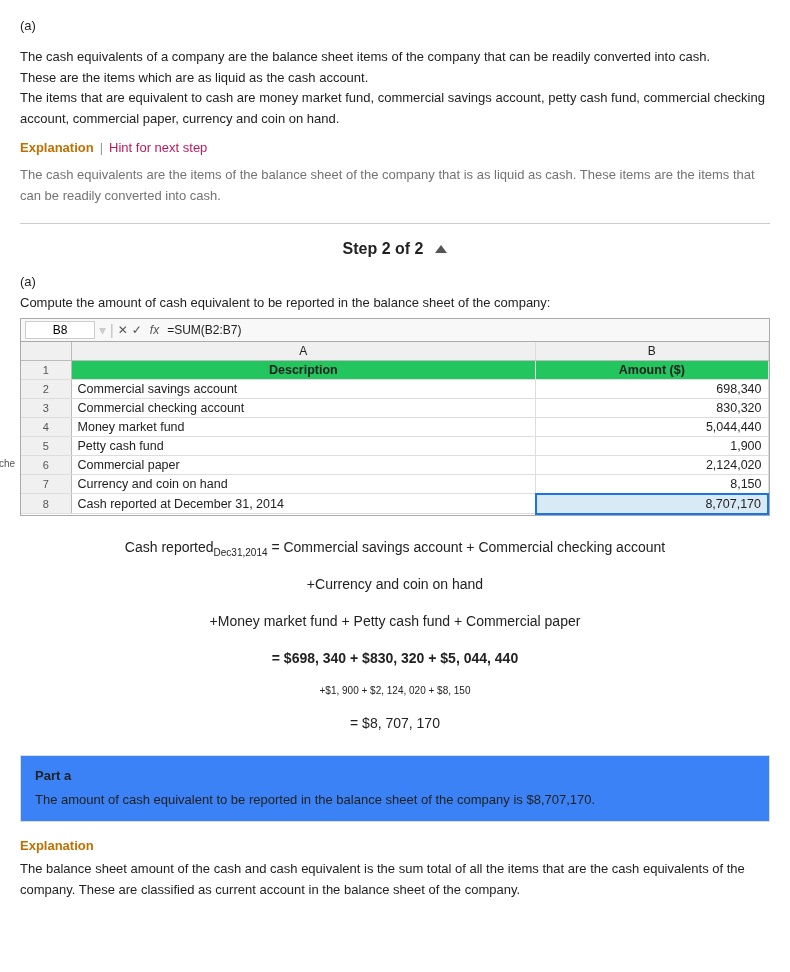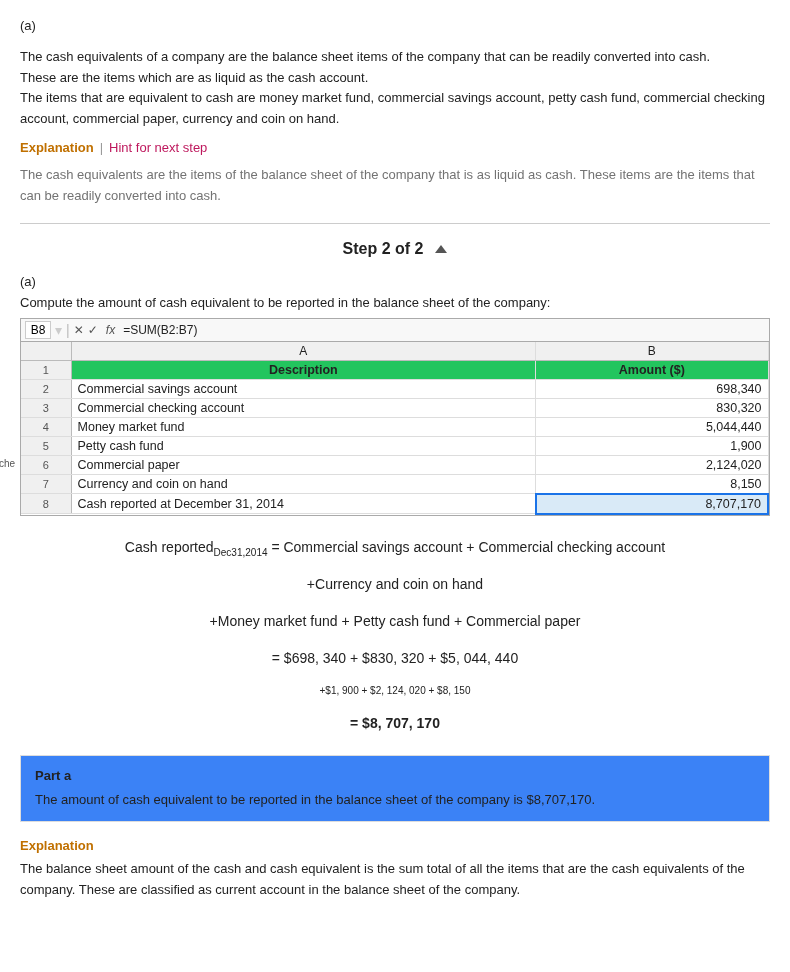--- a/index.html
+++ b/index.html
@@ -86,21 +86,21 @@
     }
     .formula-bar {
       display: flex;
       align-items: center;
       border-bottom: 1px solid #aaa;
       padding: 2px 4px;
       background: #f8f8f8;
       gap: 4px;
     }
     .cell-ref {
-      width: 26px;
+      width: 70px;
       border: 1px solid #ccc;
       padding: 1px 4px;
       font-size: 12px;
       text-align: center;
       background: #fff;
     }
     .formula-bar-btn {
       color: #555;
       font-size: 12px;
       cursor: pointer;
@@ -322,27 +322,27 @@
   <div class="formula-display">
     <div style="margin-bottom:6px;font-size:14px;">
       Cash&nbsp;reported<sub style="font-size:10px;">Dec31,2014</sub>&nbsp;=&nbsp;Commercial&nbsp;savings&nbsp;account&nbsp;+&nbsp;Commercial&nbsp;checking&nbsp;account
     </div>
     <div style="margin-bottom:6px;font-size:14px;">
       +Currency&nbsp;and&nbsp;coin&nbsp;on&nbsp;hand
     </div>
     <div style="margin-bottom:6px;font-size:14px;">
       +Money&nbsp;market&nbsp;fund&nbsp;+&nbsp;Petty&nbsp;cash&nbsp;fund&nbsp;+&nbsp;Commercial&nbsp;paper
     </div>
-    <div style="margin-bottom:6px;font-size:14px;">
+    <div style="margin-bottom:6px;font-size:14px;font-weight:bold;">
       =&nbsp;$698,&nbsp;340&nbsp;+&nbsp;$830,&nbsp;320&nbsp;+&nbsp;$5,&nbsp;044,&nbsp;440
     </div>
     <div style="margin-bottom:6px;font-size:10px;">
       +$1,&nbsp;900&nbsp;+&nbsp;$2,&nbsp;124,&nbsp;020&nbsp;+&nbsp;$8,&nbsp;150
     </div>
-    <div style="margin-bottom:6px;font-size:14px;font-weight:bold;">
+    <div style="margin-bottom:6px;font-size:14px;">
       =&nbsp;$8,&nbsp;707,&nbsp;170
     </div>
   </div>
 
   
   <div class="part-a-box">
     <div style="font-weight:bold;margin-bottom:4px;">Part a</div>
     <div>The amount of cash equivalent to be reported in the balance sheet of the company is $8,707,170.</div>
   </div>
 </div>

